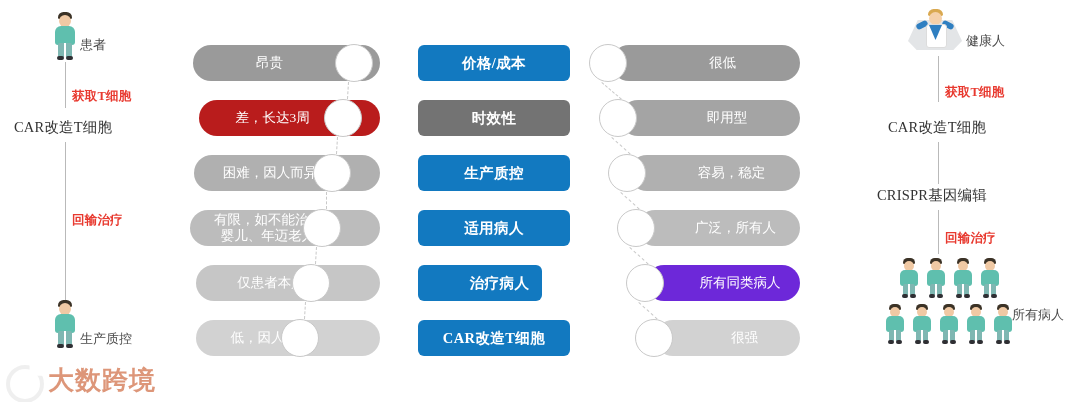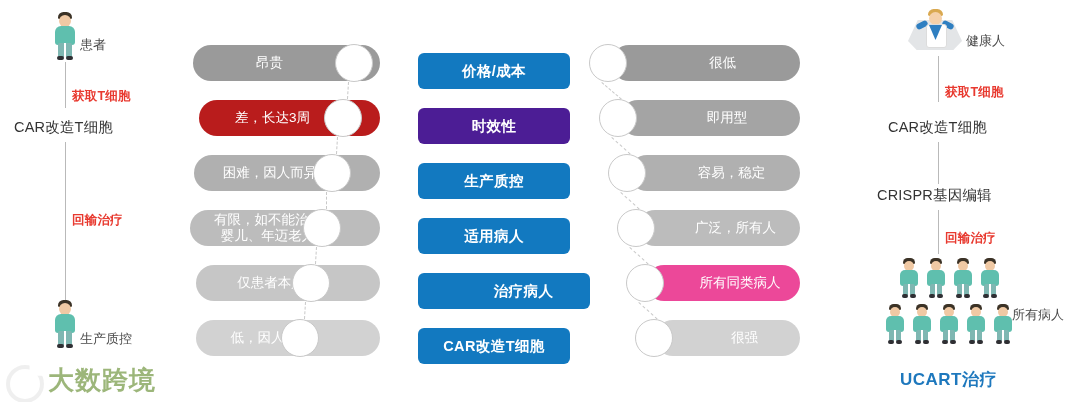--- a/index.html
+++ b/index.html
@@ -13,20 +13,21 @@
     position: relative;
     overflow: hidden;
     font-family: "Liberation Sans", "DejaVu Sans", sans-serif;
     -webkit-font-smoothing: antialiased;
   }
   .stage {
     position: absolute;
     inset: 0;
     width: 1080px;
     height: 402px;
+    font-family: Liberation Serif, serif;
   }
 
   
   .flow-line {
     position: absolute;
     width: 1px;
     background: #b9b9b9;
   }
   .flow-text {
     position: absolute;
@@ -183,21 +184,20 @@
     white-space: pre-line;
   }
   .bar.left  { padding-right: 34px; }
   .bar.right { padding-left: 34px; }
   .bar.center {
     background: #1279c0;
     font-weight: bold;
     font-size: 14.5px;
     border-radius: 6px;
     letter-spacing: .4px;
-    margin-top: 8px;
   }
 
   .node {
     position: absolute;
     width: 38px; height: 38px;
     background: #ffffff;
     border: 1px solid #c9c9c9;
     border-radius: 50%;
     box-sizing: border-box;
   }
@@ -227,21 +227,21 @@
     height: 44px;
     opacity: .55;
     pointer-events: none;
   }
   .wm-text {
     position: absolute;
     left: 44px;
     top: 6px;
     font-size: 26px;
     font-weight: bold;
-    color: #4d7c0f;
+    color: #c2410c;
     letter-spacing: 1px;
     white-space: nowrap;
     text-shadow: 0 0 1px #ffffff;
   }
   .wm-mark {
     position: absolute;
     left: 2px; top: 8px;
     width: 30px; height: 30px;
     border: 4px solid #e3e3e3;
     border-radius: 50%;
@@ -368,47 +368,46 @@
   <div class="person small" style="left:992px; top:304px;">
     <div class="hair"></div>
       <div class="head"></div>
       <div class="body"></div>
       <div class="legs"></div>
       <div class="shoes"></div>
   </div>
 
   <div class="person-label" style="left:1012px; top:306px;">所有病人</div>
 
-  <div class="title" style="left:900px; top:368px;">UCART治疗</div>
 
   <div id="comparison-layer">
       <div class="bar left" style="left: 193px; top: 45px; width: 187px; background: rgb(154, 154, 154);">昂贵</div>
       <div class="bar center" style="left: 418px; top: 45px; width: 152px; background: rgb(18, 121, 192);">价格/成本</div>
       <div class="bar right" style="left: 611px; top: 45px; width: 189px; background: rgb(154, 154, 154);">很低</div>
       <div class="node" style="left: 335px; top: 44px;"></div>
       <div class="node" style="left: 589px; top: 44px;"></div>
       <div class="bar left" style="left: 199px; top: 100px; width: 181px; background: #b91c1c;">差，长达3周</div>
-      <div class="bar center" style="left: 418px; top: 100px; width: 152px; background: #4c1d95;">时效性</div>
+      <div class="bar center" style="left: 418px; top: 100px; width: 152px; background: #737373;">时效性</div>
       <div class="bar right" style="left: 620px; top: 100px; width: 180px; background: rgb(164, 164, 164);">即用型</div>
       <div class="node" style="left: 324px; top: 99px;"></div>
       <div class="node" style="left: 599px; top: 99px;"></div>
       <div class="bar left" style="left: 194px; top: 155px; width: 186px; background: rgb(176, 176, 176);">困难，因人而异</div>
       <div class="bar center" style="left: 418px; top: 155px; width: 152px; background: rgb(18, 121, 192);">生产质控</div>
       <div class="bar right" style="left: 629px; top: 155px; width: 171px; background: rgb(176, 176, 176);">容易，稳定</div>
       <div class="node" style="left: 313px; top: 154px;"></div>
       <div class="node" style="left: 608px; top: 154px;"></div>
       <div class="bar left" style="left: 190px; top: 210px; width: 190px; background: rgb(188, 188, 188);">有限，如不能治疗
 婴儿、年迈老人</div>
       <div class="bar center" style="left: 418px; top: 210px; width: 152px; background: rgb(18, 121, 192);">适用病人</div>
       <div class="bar right" style="left: 637px; top: 210px; width: 163px; background: rgb(188, 188, 188);">广泛，所有人</div>
       <div class="node" style="left: 303px; top: 209px;"></div>
       <div class="node" style="left: 617px; top: 209px;"></div>
       <div class="bar left" style="left: 196px; top: 265px; width: 184px; background: rgb(198, 198, 198);">仅患者本人</div>
-      <div class="bar center" style="left: 418px; top: 265px; width: 172px; background: rgb(18, 121, 192); padding-left: 39px;">治疗病人</div>
-      <div class="bar right" style="left: 646px; top: 265px; width: 154px; background: #ec4899;">所有同类病人</div>
+      <div class="bar center" style="left: 418px; top: 265px; width: 124px; background: rgb(18, 121, 192); padding-left: 39px;">治疗病人</div>
+      <div class="bar right" style="left: 646px; top: 265px; width: 154px; background: #6d28d9;">所有同类病人</div>
       <div class="node" style="left: 292px; top: 264px;"></div>
       <div class="node" style="left: 626px; top: 264px;"></div>
       <div class="bar left" style="left: 196px; top: 320px; width: 184px; background: rgb(210, 210, 210);">低，因人而异</div>
       <div class="bar center" style="left: 418px; top: 320px; width: 152px; background: rgb(18, 121, 192);">CAR改造T细胞</div>
       <div class="bar right" style="left: 655px; top: 320px; width: 145px; background: rgb(210, 210, 210);">很强</div>
       <div class="node" style="left: 281px; top: 319px;"></div>
       <div class="node" style="left: 635px; top: 319px;"></div>
       <div class="dash" style="left: 349px; top: 82px; width: 17.0294px; transform: rotate(93.3665deg);"></div>
       <div class="dash" style="left: 602px; top: 82px; width: 26.2488px; transform: rotate(40.3645deg);"></div>
       <div class="dash" style="left: 338px; top: 137px; width: 17.0294px; transform: rotate(93.3665deg);"></div>

